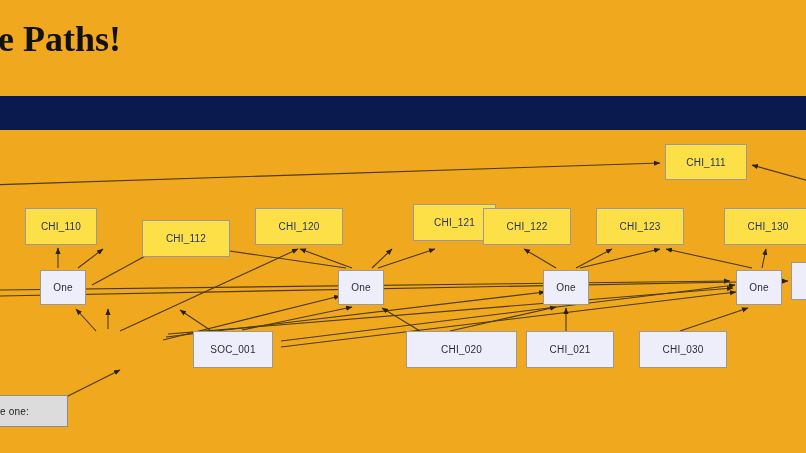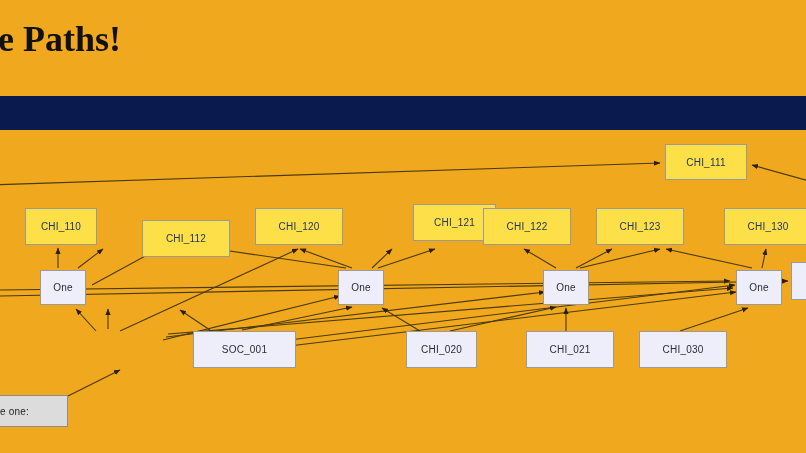--- a/index.html
+++ b/index.html
@@ -171,24 +171,24 @@
   <div class="node one" style="left:543px;top:270px;width:46px;height:35px;">
     <span>One</span>
   </div>
   <div class="node one" style="left:736px;top:270px;width:46px;height:35px;">
     <span>One</span>
   </div>
   <div class="node plain" style="left:791px;top:262px;width:34px;height:38px;">
     <span></span>
   </div>
 
-  <div class="node plain" style="left:193px;top:331px;width:103px;height:37px;">
+  <div class="node plain" style="left:193px;top:331px;width:80px;height:37px;">
     <span>SOC_001</span>
   </div>
-  <div class="node plain" style="left:406px;top:331px;width:71px;height:37px;">
+  <div class="node plain" style="left:406px;top:331px;width:111px;height:37px;">
     <span>CHI_020</span>
   </div>
   <div class="node plain" style="left:526px;top:331px;width:88px;height:37px;text-align:right;">
     <span>CHI_021</span>
   </div>
   <div class="node plain" style="left:639px;top:331px;width:88px;height:37px;">
     <span>CHI_030</span>
   </div>
 
   <div class="node gray" style="left:-18px;top:395px;width:86px;height:32px;">

